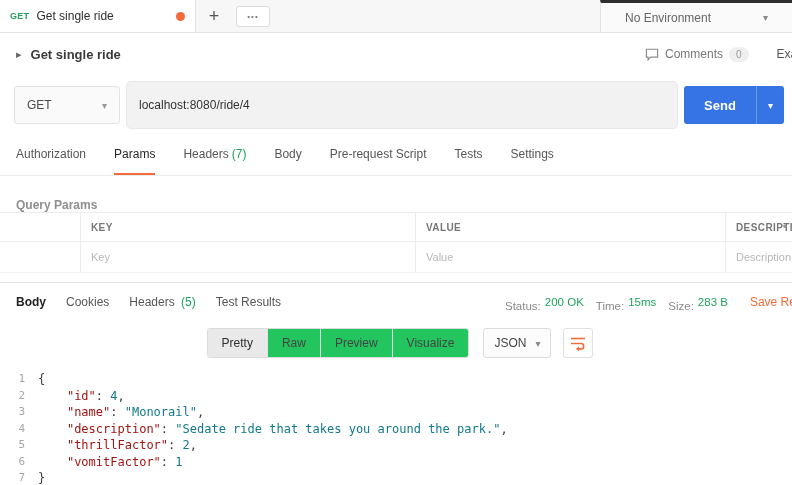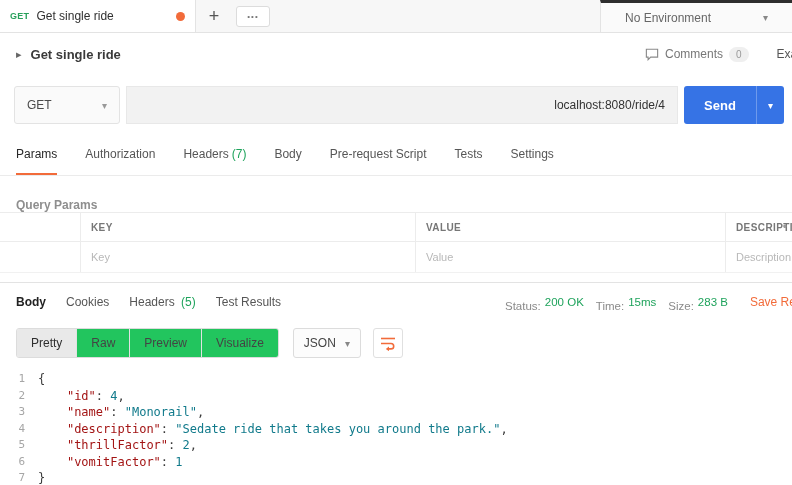--- a/index.html
+++ b/index.html
@@ -29,21 +29,21 @@
   .title-right { position: absolute; left: 645px; top: 0; height: 100%; display: flex; align-items: center; gap: 6px; white-space: nowrap; }
   .comment-icon { display: flex; align-items: center; }
   .comments-label { font-size: 12px; color: #777; }
   .comments-badge { font-size: 10px; color: #999; background: #EFEFEF; border-radius: 9px; padding: 2px 7px; }
   .examples { font-size: 12px; color: #555; margin-left: 22px; }
 
   
   .url-row { height: 60px; display: flex; align-items: center; padding: 0 8px 0 14px; gap: 6px; }
   .method-select { width: 106px; height: 38px; background: #FAFAFA; border: 1px solid #E3E3E3; border-radius: 3px; display: flex; align-items: center; padding: 0 12px; font-size: 12px; color: #4A4A4A; cursor: pointer; }
   .method-select .caret { margin-left: auto; color: #999; font-size: 10px; }
-  .url-input { flex: 1; height: 38px; background: #F2F2F2; border: 1px solid #E8E8E8; border-radius: 0; padding: 0 12px; font-size: 12px; color: #333; outline: none; font-family: "Liberation Sans", sans-serif; text-align: right; }
+  .url-input { flex: 1; height: 48px; background: #F2F2F2; border: 1px solid #E8E8E8; border-radius: 5px; padding: 0 12px; font-size: 12px; color: #333; outline: none; font-family: "Liberation Sans", sans-serif; }
   .send-group { display: flex; height: 38px; flex-shrink: 0; }
   .send-main { width: 72px; background: #3673E5; color: #fff; border: none; border-radius: 3px 0 0 3px; font-size: 13px; font-weight: 600; cursor: pointer; font-family: "Liberation Sans", sans-serif; }
   .send-caret { width: 28px; background: #3673E5; border: none; border-left: 1px solid rgba(255,255,255,.28); color: #fff; border-radius: 0 3px 3px 0; font-size: 10px; cursor: pointer; }
 
   
   .req-tabs { height: 41px; display: flex; gap: 28px; padding: 0 16px; border-bottom: 1px solid #EBEBEB; }
   .rt-item { display: flex; align-items: center; font-size: 12px; color: #565656; border-bottom: 2px solid transparent; cursor: pointer; }
   .rt-item.active { color: #282828; border-bottom-color: #F26B3A; }
   .count { color: #1FA35C; margin-left: 3px; }
 
@@ -62,21 +62,21 @@
   
   .response { margin-top: 9px; border-top: 1px solid #E3E3E3; }
   .resp-header { height: 38px; position: relative; display: flex; align-items: center; padding-left: 16px; gap: 20px; }
   .resp-tab { font-size: 12px; color: #565656; cursor: pointer; white-space: nowrap; }
   .resp-tab.active { color: #222; font-weight: 700; }
   .resp-meta { position: absolute; left: 505px; top: 0; height: 100%; display: flex; align-items: center; white-space: nowrap; }
   .meta-label { color: #8A8A8A; font-size: 11.5px; margin-right: 4px; margin-top: 8px; }
   .meta-value { color: #1FA35C; font-size: 11.5px; margin-right: 12px; }
   .save { color: #F26B3A; font-size: 12px; margin-left: 10px; cursor: pointer; }
 
-  .resp-toolbar { height: 44px; display: flex; align-items: center; padding-left: 16px; }
+  .resp-toolbar { height: 44px; display: flex; align-items: center; padding-left: 8px; justify-content: center; }
   .seg { display: flex; height: 30px; border: 1px solid #DCDCDC; border-radius: 3px; overflow: hidden; background: #F7F7F7; }
   .seg-btn { padding: 0 14px; font-size: 12px; color: #444; background: #22c55e; border: none; border-right: 1px solid #E2E2E2; cursor: pointer; font-family: "Liberation Sans", sans-serif; }
   .seg-btn:last-child { border-right: none; }
   .seg-btn.active { background: #E9E9E9; color: #2E2E2E; }
   .fmt { height: 30px; border: 1px solid #DCDCDC; border-radius: 3px; display: flex; align-items: center; padding: 0 10px; gap: 9px; font-size: 12px; color: #444; background: #FCFCFC; margin-left: 14px; cursor: pointer; }
   .fmt .caret { color: #888; font-size: 10px; }
   .wrap-btn { width: 30px; height: 30px; border: 1px solid #E0E0E0; border-radius: 3px; background: #FFF; display: flex; align-items: center; justify-content: center; margin-left: 12px; cursor: pointer; }
 
   
   .code { padding-top: 6px; font-family: "DejaVu Sans Mono", monospace; font-size: 12px; line-height: 16.5px; }
@@ -127,25 +127,25 @@
       <span class="caret">▾</span>
     </div>
     <input class="url-input" type="text" value="localhost:8080/ride/4" style="">
     <div class="send-group">
       <button class="send-main">Send</button>
       <button class="send-caret">▾</button>
     </div>
   </div>
 
   <nav class="req-tabs">
+    <div class="rt-item">
+      <span>Authorization</span>
+    </div>
     <div class="rt-item active">
       <span>Params</span>
-    </div>
-    <div class="rt-item">
-      <span>Authorization</span>
     </div>
     <div class="rt-item">
       <span>Headers</span>
       <span class="count">(7)</span>
     </div>
     <div class="rt-item">
       <span>Body</span>
     </div>
     <div class="rt-item">
       <span>Pre-request Script</span>

